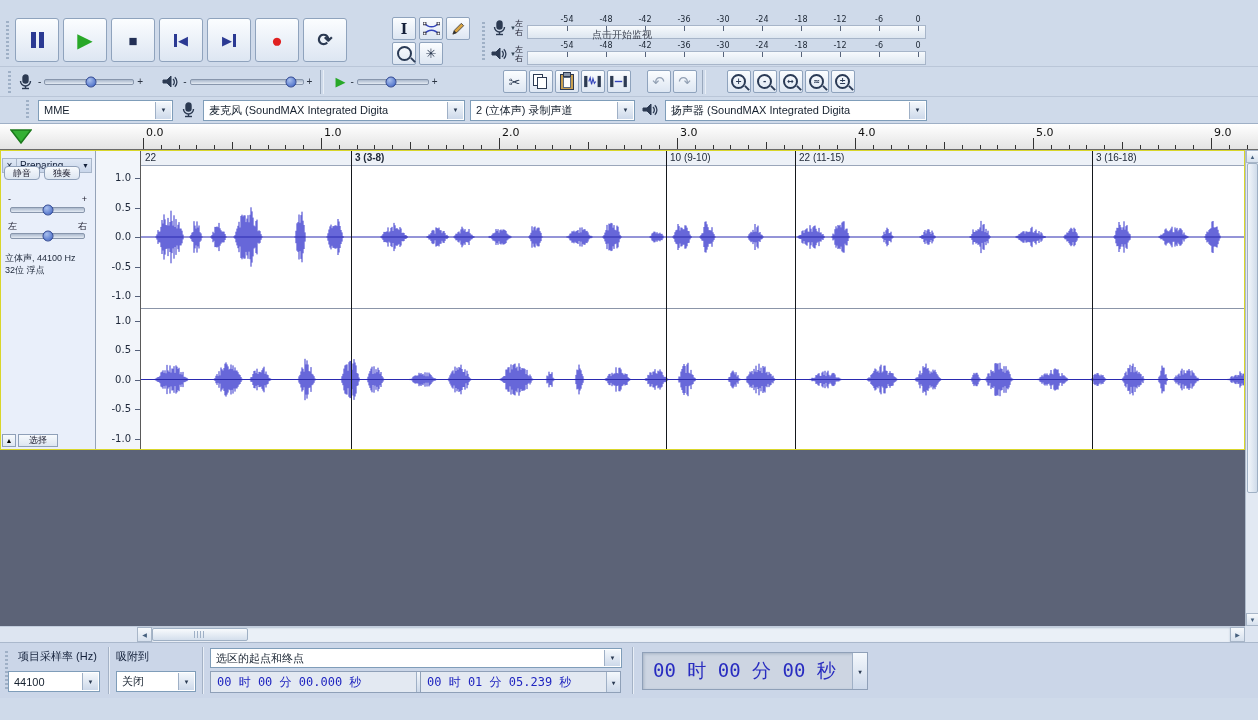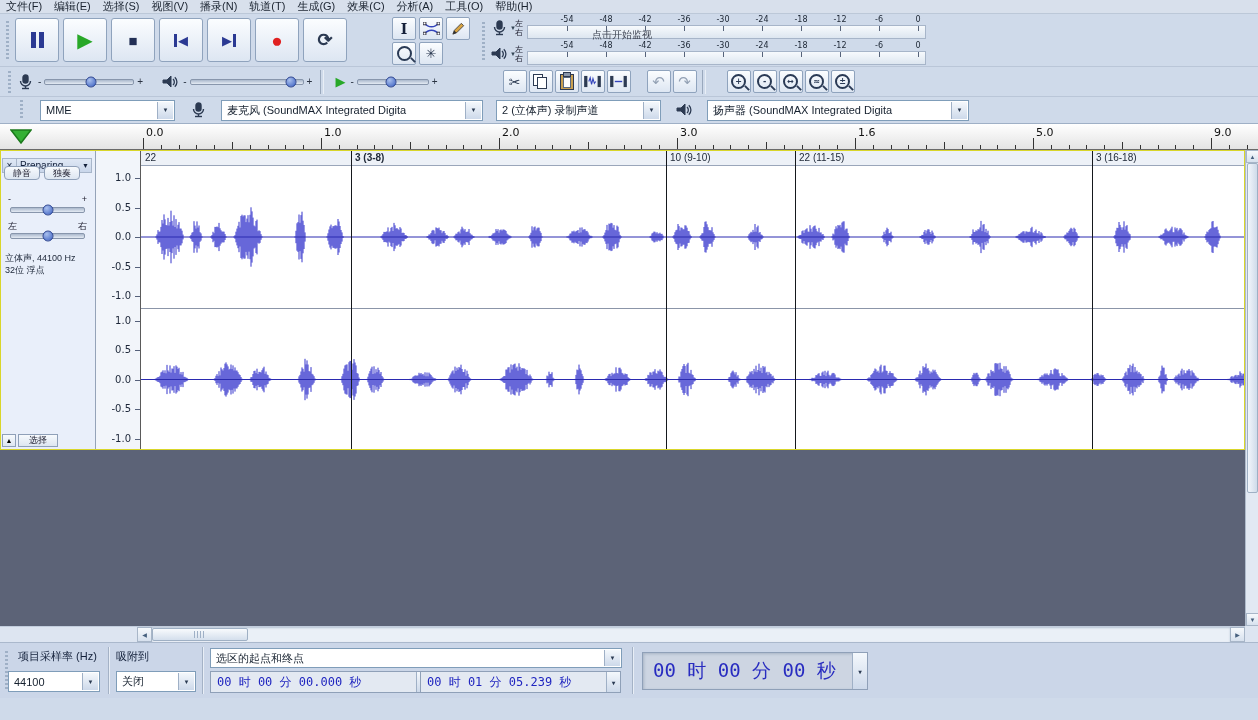--- a/index.html
+++ b/index.html
@@ -56,21 +56,21 @@
   .glyph-cut{font-size:14px;color:#2c3a52;line-height:1}
   .glyph-undo{font-size:15px;color:#93a1b4;line-height:1}
   .ic-copy{position:relative;width:15px;height:15px}
   .ic-copy::before,.ic-copy::after{content:"";position:absolute;width:8px;height:10px;background:#fff;border:1px solid #2c3a52}
   .ic-copy::before{left:0;top:0}
   .ic-copy::after{left:4px;top:3px}
   .ic-paste{position:relative;width:12px;height:14px;background:#c9a050;border:1px solid #2c3a52}
   .ic-paste::before{content:"";position:absolute;left:2px;top:-3px;width:6px;height:3px;background:#8a97ab;border:1px solid #2c3a52}
   .ic-paste::after{content:"";position:absolute;left:2px;top:2px;width:6px;height:9px;background:#fff;border:1px solid #5a6a80}
   
-  .trow3{position:absolute;left:0;top:97px;width:100%;height:27px;border-bottom:1px solid #9fb0c6;display:flex;align-items:center;padding-left:16px;box-sizing:border-box;gap:13px}
+  .trow3{position:absolute;left:0;top:97px;width:100%;height:27px;border-bottom:1px solid #9fb0c6;display:flex;align-items:center;padding-left:22px;box-sizing:border-box;gap:5px}
   .cbo{height:21px;background:#fff;border:1px solid #7f9db9;display:flex;align-items:center;font-size:11px;color:#15202e;padding-left:5px;position:relative;box-sizing:border-box;flex:none}
   .cbo .txt{overflow:hidden;white-space:nowrap;padding-right:18px}
   .arr{position:absolute;right:1px;top:1px;bottom:1px;width:15px;background:linear-gradient(#f4f8fc,#cdd9ea);border-left:1px solid #9fb0c6;display:flex;align-items:center;justify-content:center;font-size:6px;color:#2a3a52}
   
   .rulerband{position:absolute;left:0;top:124px;width:100%;height:26px;background:linear-gradient(#ffffff,#e4e4e4);border-bottom:1px solid #6a6a6a;box-sizing:border-box}
   .rtick{position:absolute;bottom:0;width:1px;background:#333}
   .rlabel{position:absolute;top:2px;font-size:11px;color:#111;font-family:"DejaVu Sans",sans-serif}
   .rulertri{position:absolute;left:10px;top:5px}
   
   .trackzone{position:absolute;left:0;top:150px;width:100%;height:300px}
@@ -146,33 +146,20 @@
     <g id="g-spk" fill="#2c3a52" stroke="#2c3a52">
       <polygon points="1,6 5,6 9,2 9,13 5,9 1,9"></polygon>
       <path d="M11 5 a4 4 0 0 1 0 6" fill="none" stroke-width="1.3"></path>
       <path d="M12.8 3.2 a6.5 6.5 0 0 1 0 9.6" fill="none" stroke-width="1.3"></path>
     </g>
   </defs>
 </svg>
 
 <div class="app">
 
-  <div class="menubar" id="menubar">
-      <span class="mitem">文件(F)</span>
-      <span class="mitem">编辑(E)</span>
-      <span class="mitem">选择(S)</span>
-      <span class="mitem">视图(V)</span>
-      <span class="mitem">播录(N)</span>
-      <span class="mitem">轨道(T)</span>
-      <span class="mitem">生成(G)</span>
-      <span class="mitem">效果(C)</span>
-      <span class="mitem">分析(A)</span>
-      <span class="mitem">工具(O)</span>
-      <span class="mitem">帮助(H)</span>
-    </div>
 
   <div class="trow1">
     <div class="tb transport">
       <div class="grip"></div>
       <button class="tbtn">
           <span class="ic-pause"></span>
         </button>
       <button class="tbtn">
           <span class="glyph-play">▶</span>
         </button>
@@ -478,21 +465,21 @@
       <i class="rtick" style="left: 1157.6px; height: 4px;"></i>
       <i class="rtick" style="left: 1175.4px; height: 4px;"></i>
       <i class="rtick" style="left: 1193.2px; height: 4px;"></i>
       <i class="rtick" style="left: 1211px; height: 11px;"></i>
       <i class="rtick" style="left: 1228.8px; height: 4px;"></i>
       <i class="rtick" style="left: 1246.6px; height: 4px;"></i>
       <span class="rlabel" style="left: 146px;">0.0</span>
       <span class="rlabel" style="left: 324px;">1.0</span>
       <span class="rlabel" style="left: 502px;">2.0</span>
       <span class="rlabel" style="left: 680px;">3.0</span>
-      <span class="rlabel" style="left: 858px;">1.6</span>
+      <span class="rlabel" style="left: 858px;">4.0</span>
       <span class="rlabel" style="left: 1036px;">5.0</span>
       <span class="rlabel" style="left: 1214px;">9.0</span>
     </div>
 
   <div class="trackzone">
     <div class="tpanel">
       <div class="tp-title">
         <span class="tp-close">×</span>
         <span class="tp-name">Preparing</span>
         <span class="tp-caret">▼</span>

